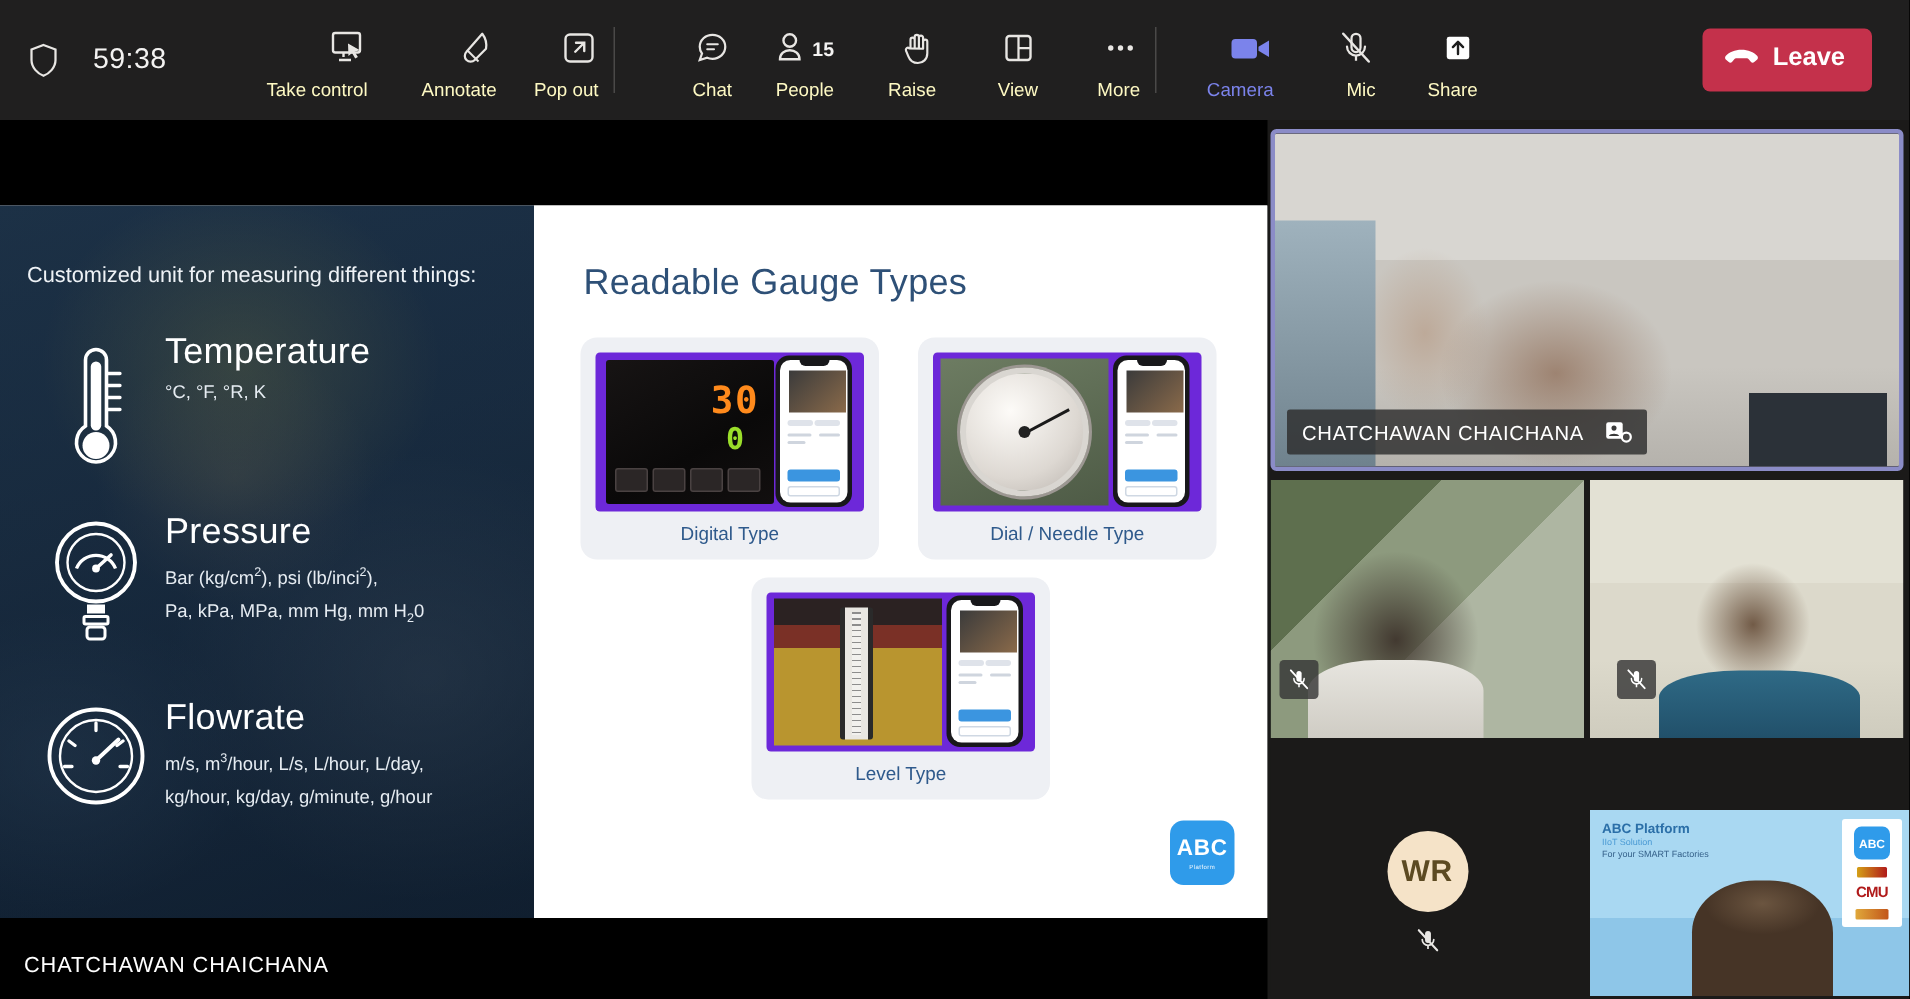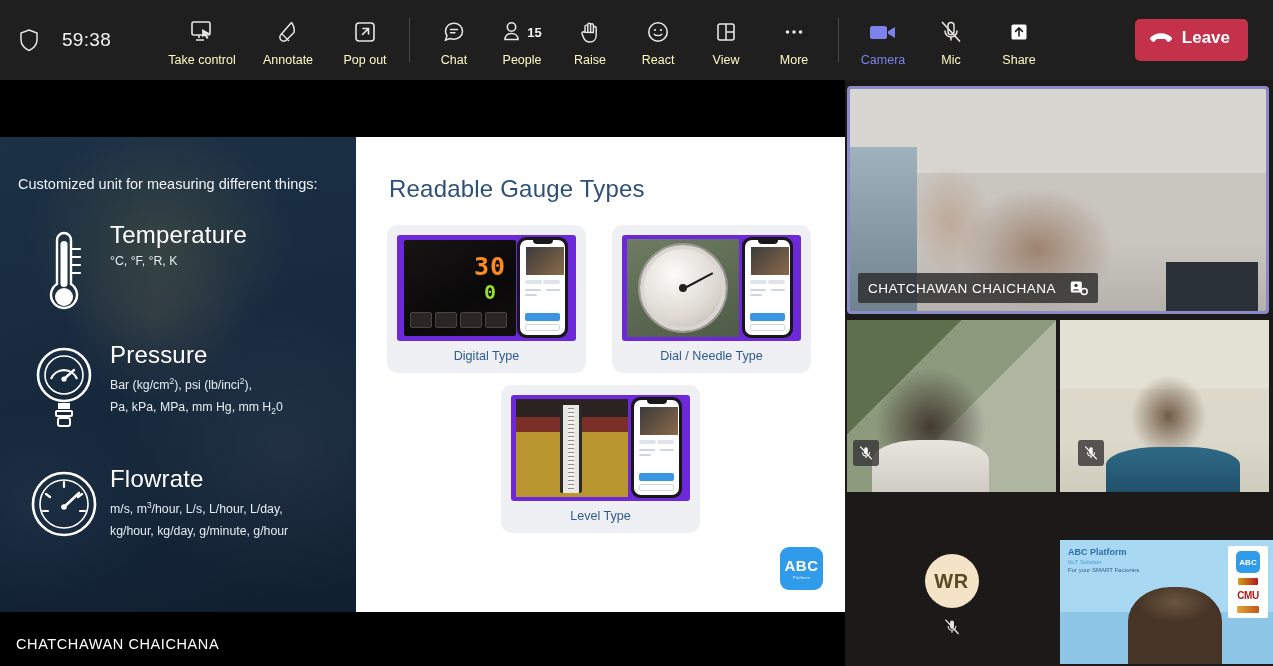--- a/index.html
+++ b/index.html
@@ -16,21 +16,21 @@
     position: absolute; left: 0; top: 0; width: 1273px; height: 80px;
     background: #201f1f;
     display: flex; align-items: center;
   }
   .tb-shield { margin-left: 18px; display:flex; align-items:center; }
   .tb-timer {
     color: #f3f2f1; font-size: 19px; margin-left: 22px; letter-spacing: .3px;
   }
   .tb-btn {
     width: 68px; height: 62px; display: flex; flex-direction: column;
-    align-items: center; justify-content: flex-start; padding-top: 8px;
+    align-items: flex-end; justify-content: flex-start; padding-top: 8px;
     cursor: pointer; border-radius: 4px;
   }
   .tb-btn .ic { height: 30px; display: flex; align-items: center; justify-content: center; position: relative;}
   .tb-btn .lbl {
     color: #fef9c3; font-size: 12.5px; margin-top: 6px; white-space: nowrap;
   }
   .tb-btn.wide { width: 86px; }
   .tb-btn.camera .lbl { color: #7b83eb; }
   .tb-divider {
     width: 1px; height: 44px; background: #4a4948; margin: 0 10px;
@@ -351,31 +351,20 @@
 
     <div class="tb-btn">
       <div class="ic">
         <svg class="i" width="24" height="26" viewBox="0 0 24 26">
             <path d="M7 14 V7.5 a1.4 1.4 0 0 1 2.8 0 V13 M9.8 13 V5.6 a1.4 1.4 0 0 1 2.8 0 V13 M12.6 13 V6.2 a1.4 1.4 0 0 1 2.8 0 V13.5 M15.4 13.5 V8.8 a1.4 1.4 0 0 1 2.8 0 V16.5 c0 4-2.8 6.5-6.3 6.5 -3.6 0-5.5-2.2-6.4-4.6 L4 14.8 a1.4 1.4 0 0 1 2.2-1.6 Z" fill="none" stroke="#e8e6e3" stroke-width="1.45" stroke-linejoin="round"></path>
           </svg>
       </div>
       <div class="lbl">Raise</div>
     </div>
 
-    <div class="tb-btn">
-      <div class="ic">
-        <svg class="i" width="26" height="26" viewBox="0 0 26 26">
-            <circle cx="13" cy="13" r="9.2" fill="none" stroke="#e8e6e3" stroke-width="1.6"></circle>
-            <circle cx="10" cy="11" r="1.1" fill="#e8e6e3"></circle>
-            <circle cx="16" cy="11" r="1.1" fill="#e8e6e3"></circle>
-            <path d="M9.3 15.4 C10.4 17 15.6 17 16.7 15.4" fill="none" stroke="#e8e6e3" stroke-width="1.5" stroke-linecap="round"></path>
-          </svg>
-      </div>
-      <div class="lbl">React</div>
-    </div>
 
     <div class="tb-btn">
       <div class="ic">
         <svg class="i" width="26" height="26" viewBox="0 0 26 26">
             <rect x="5" y="5" width="16" height="16" rx="2" fill="none" stroke="#e8e6e3" stroke-width="1.6"></rect>
             <path d="M13 5 V21 M13 13 H21" stroke="#e8e6e3" stroke-width="1.5"></path>
           </svg>
       </div>
       <div class="lbl">View</div>
     </div>

